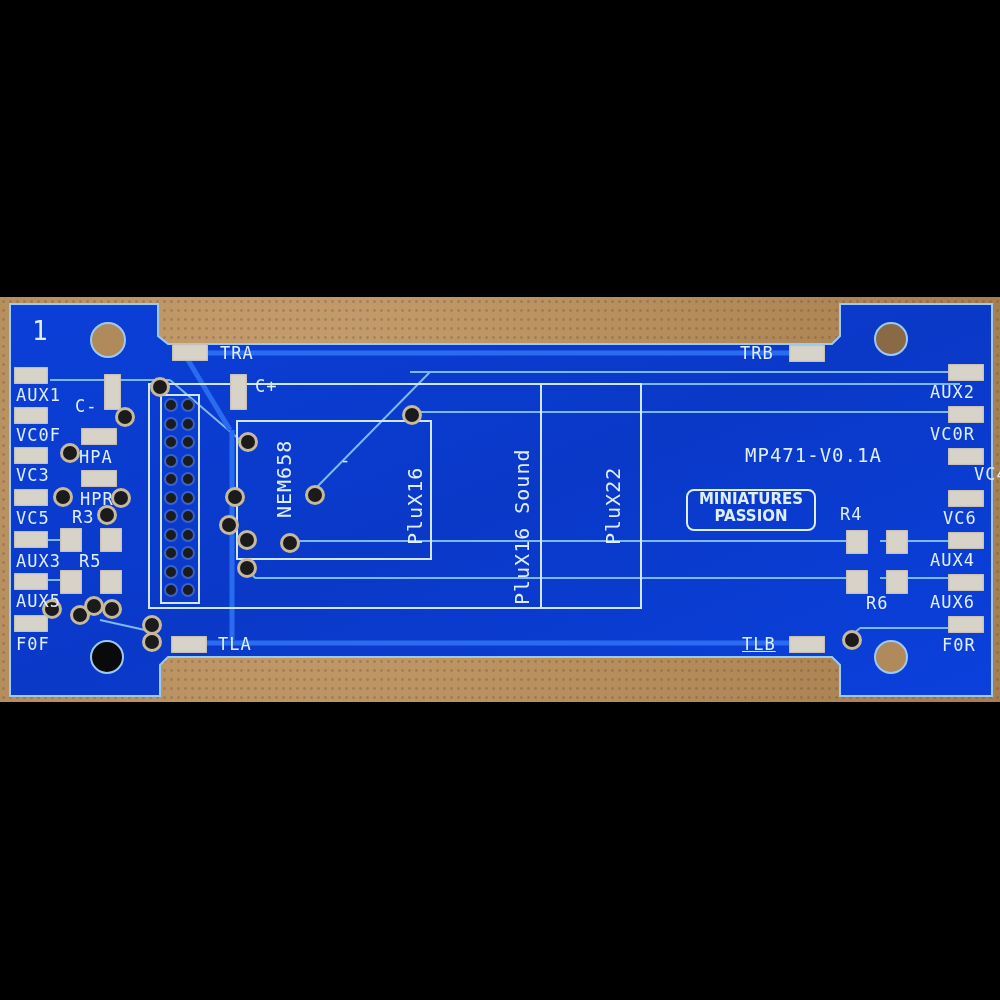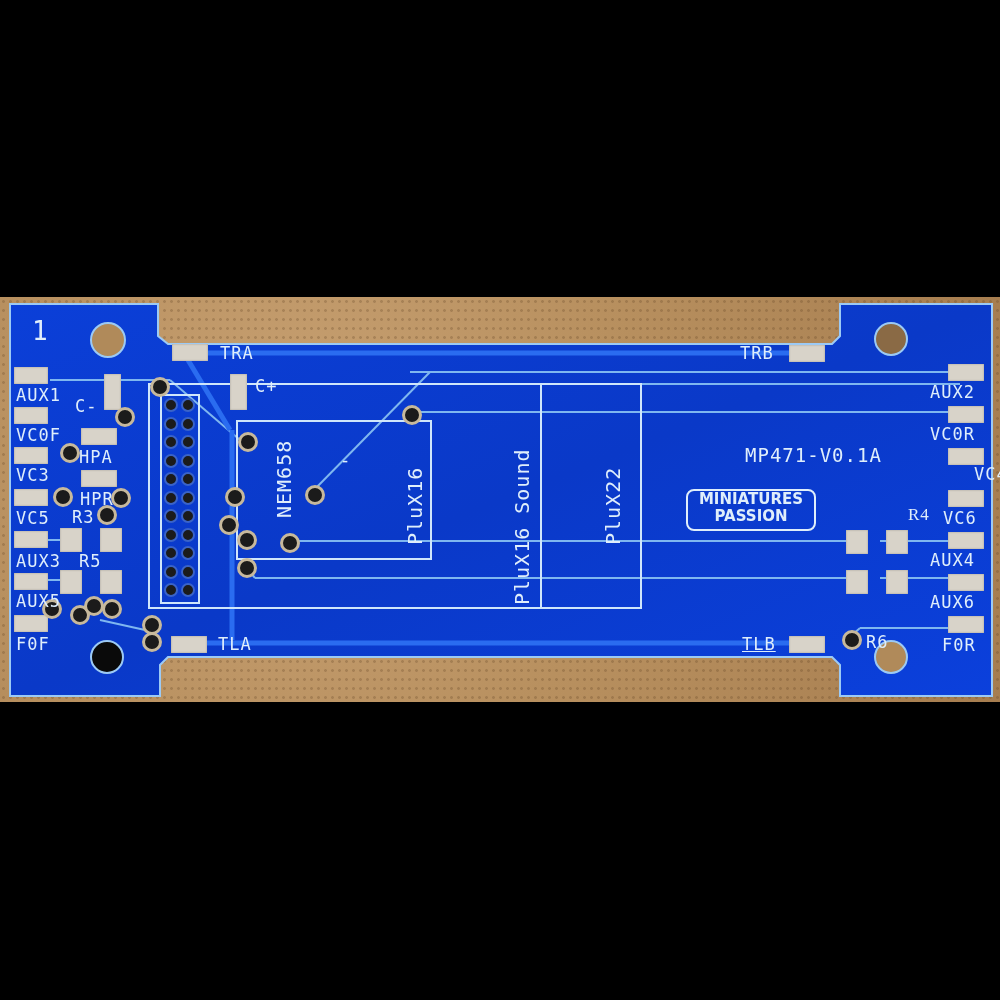--- a/index.html
+++ b/index.html
@@ -121,26 +121,26 @@
 <span class="silk" style="left:79px;top:449px;">HPA</span>
 <div class="pad" style="left:81px;top:470px;width:36px;height:17px;"></div>
 <span class="silk" style="left:80px;top:491px;">HPR</span>
 <span class="silk" style="left:72px;top:509px;">R3</span>
 <span class="silk" style="left:79px;top:553px;">R5</span>
 <div class="pad" style="left:60px;top:528px;width:22px;height:24px;"></div>
 <div class="pad" style="left:100px;top:528px;width:22px;height:24px;"></div>
 <div class="pad" style="left:60px;top:570px;width:22px;height:24px;"></div>
 <div class="pad" style="left:100px;top:570px;width:22px;height:24px;"></div>
 
-<span class="silk" style="left:908px;top:506px;font-family:Liberation Serif, serif;">R4</span>
+<span class="silk" style="left:840px;top:506px;">R4</span>
 <div class="pad" style="left:846px;top:530px;width:22px;height:24px;"></div>
 <div class="pad" style="left:886px;top:530px;width:22px;height:24px;"></div>
 <div class="pad" style="left:846px;top:570px;width:22px;height:24px;"></div>
 <div class="pad" style="left:886px;top:570px;width:22px;height:24px;"></div>
-<span class="silk" style="left:866px;top:634px;">R6</span>
+<span class="silk" style="left:866px;top:595px;">R6</span>
 
 <div class="via" style="left:150px;top:377px;"></div>
 <div class="via" style="left:115px;top:407px;"></div>
 <div class="via" style="left:60px;top:443px;"></div>
 <div class="via" style="left:53px;top:487px;"></div>
 <div class="via" style="left:111px;top:488px;"></div>
 <div class="via" style="left:97px;top:505px;"></div>
 <div class="via" style="left:42px;top:599px;"></div>
 <div class="via" style="left:70px;top:605px;"></div>
 <div class="via" style="left:84px;top:596px;"></div>

